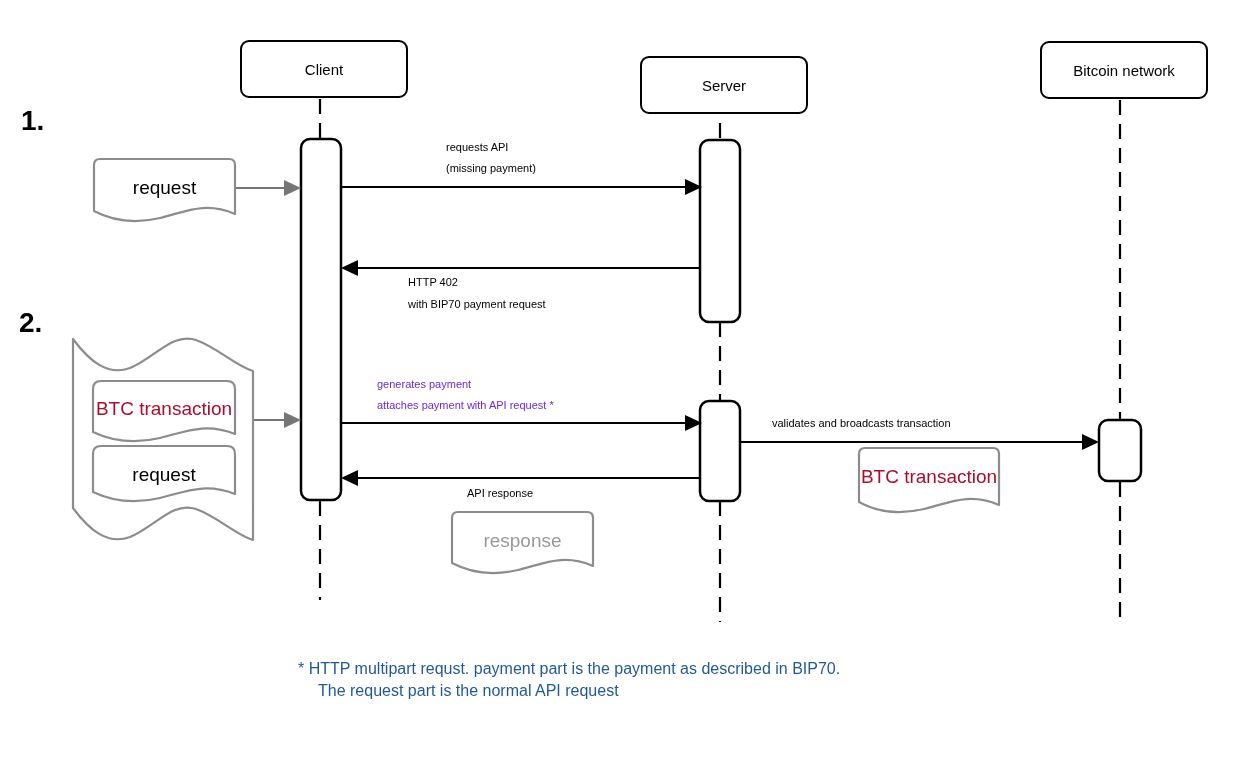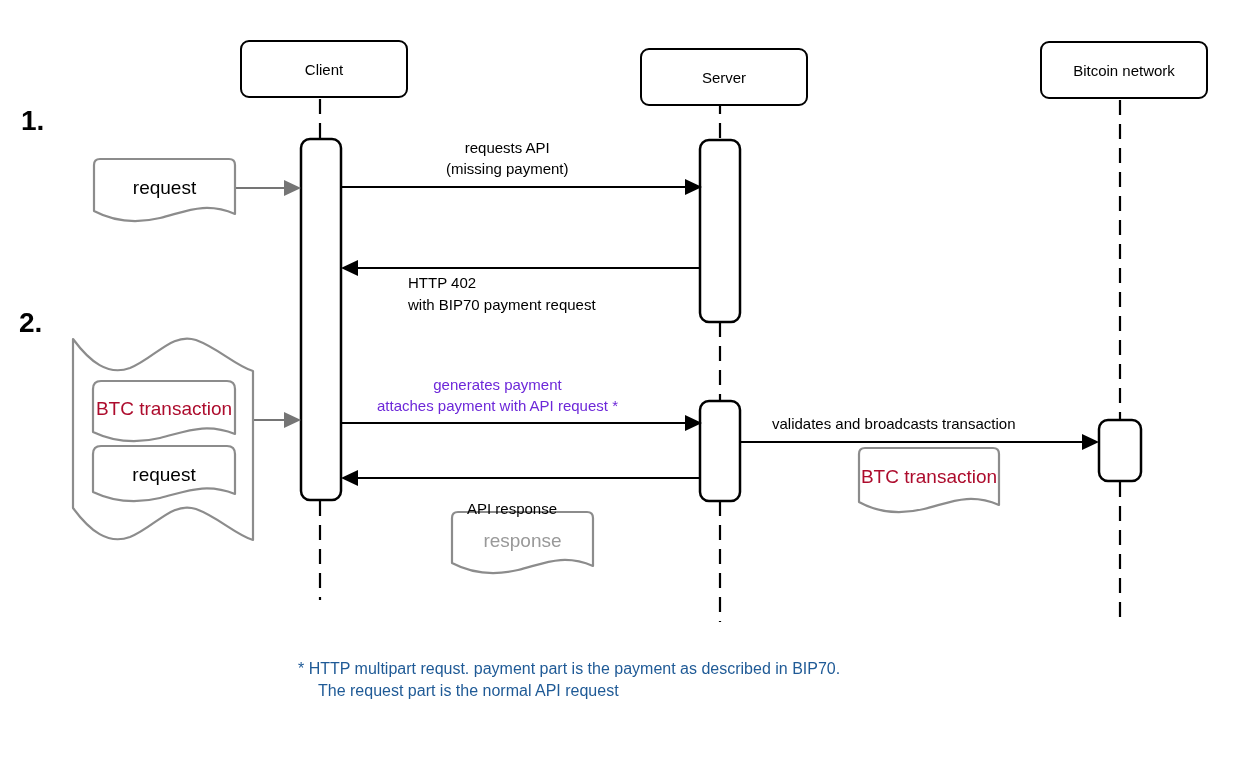--- a/index.html
+++ b/index.html
@@ -3,21 +3,21 @@
 <meta charset="utf-8">
 <style>
   html,body{margin:0;padding:0;background:#fff;}
   #stage{position:relative;width:1260px;height:760px;background:#fff;overflow:hidden;
          font-family:"Liberation Sans",sans-serif;color:#000;}
   #shapes{position:absolute;left:0;top:0;}
   .actor-box{position:absolute;width:168px;height:58px;border:2.5px solid #000;border-radius:9px;
              background:#fff;display:flex;align-items:center;justify-content:center;
              font-size:15px;box-sizing:border-box;}
   .step-num{position:absolute;font-size:28px;font-weight:bold;}
-  .msg{position:absolute;font-size:15px;line-height:21px;white-space:pre-line;text-align:center;}
+  .msg{position:absolute;font-size:11px;line-height:21px;white-space:pre-line;}
   .msg-bold{font-weight:normal;}
   .blue{color:#6d28d9;}
   .red{color:#ad0c2d;}
   .gray-text{color:#999999;}
   .doc-label{position:absolute;font-size:19px;text-align:center;}
   .footnote{position:absolute;font-size:16px;color:#1f5a96;white-space:nowrap;}
 </style>
 </head>
 <body>
 
@@ -81,40 +81,40 @@
       <path d="M 452,518 Q 452,512 458,512 L 587,512 Q 593,512 593,518 L 593,566
            C 563,553 543,564 518,570 C 493,576 471,573 452,563 Z"></path>
       <path d="M 859,454 Q 859,448 865,448 L 993,448 Q 999,448 999,454 L 999,505
            C 969,492 949,503 924,509 C 899,515 877,512 859,502 Z"></path>
     </g>
   </svg>
 
   <div class="actor-box" style="left:240px;top:40px;">
     <span>Client</span>
   </div>
-  <div class="actor-box" style="left:640px;top:48px;text-align:center;">
+  <div class="actor-box" style="left:640px;top:56px;text-align:center;">
     <span>Server</span>
   </div>
   <div class="actor-box" style="left:1040px;top:41px;text-align:right;">
     <span>Bitcoin network</span>
   </div>
 
   <div class="step-num" style="left:21px;top:105px;">1.</div>
   <div class="step-num" style="left:19px;top:307px;">2.</div>
 
   <div class="msg" style="left:446px;top:137px;">requests API
 (missing payment)</div>
 
   <div class="msg msg-bold" style="left:408px;top:272px;">HTTP 402</div>
   <div class="msg" style="left:408px;top:294px;">with BIP70 payment request</div>
 
   <div class="msg blue" style="left:377px;top:374px;">generates payment
 attaches payment with API request *</div>
 
-  <div class="msg" style="left:467px;top:483px;margin-top:15px;">API response</div>
+  <div class="msg" style="left:467px;top:483px;">API response</div>
 
   <div class="msg" style="left:772px;top:413px;">validates and broadcasts transaction</div>
 
   <div class="doc-label" style="left:94px;top:177px;width:141px;">request</div>
   <div class="doc-label red" style="left:93px;top:398px;width:142px;">BTC transaction</div>
   <div class="doc-label" style="left:93px;top:464px;width:142px;">request</div>
   <div class="doc-label gray-text" style="left:452px;top:530px;width:141px;">response</div>
   <div class="doc-label red" style="left:859px;top:466px;width:140px;">BTC transaction</div>
 
   <div class="footnote" style="left:298px;top:660px;">* HTTP multipart requst. payment part is the payment as described in BIP70.</div>

